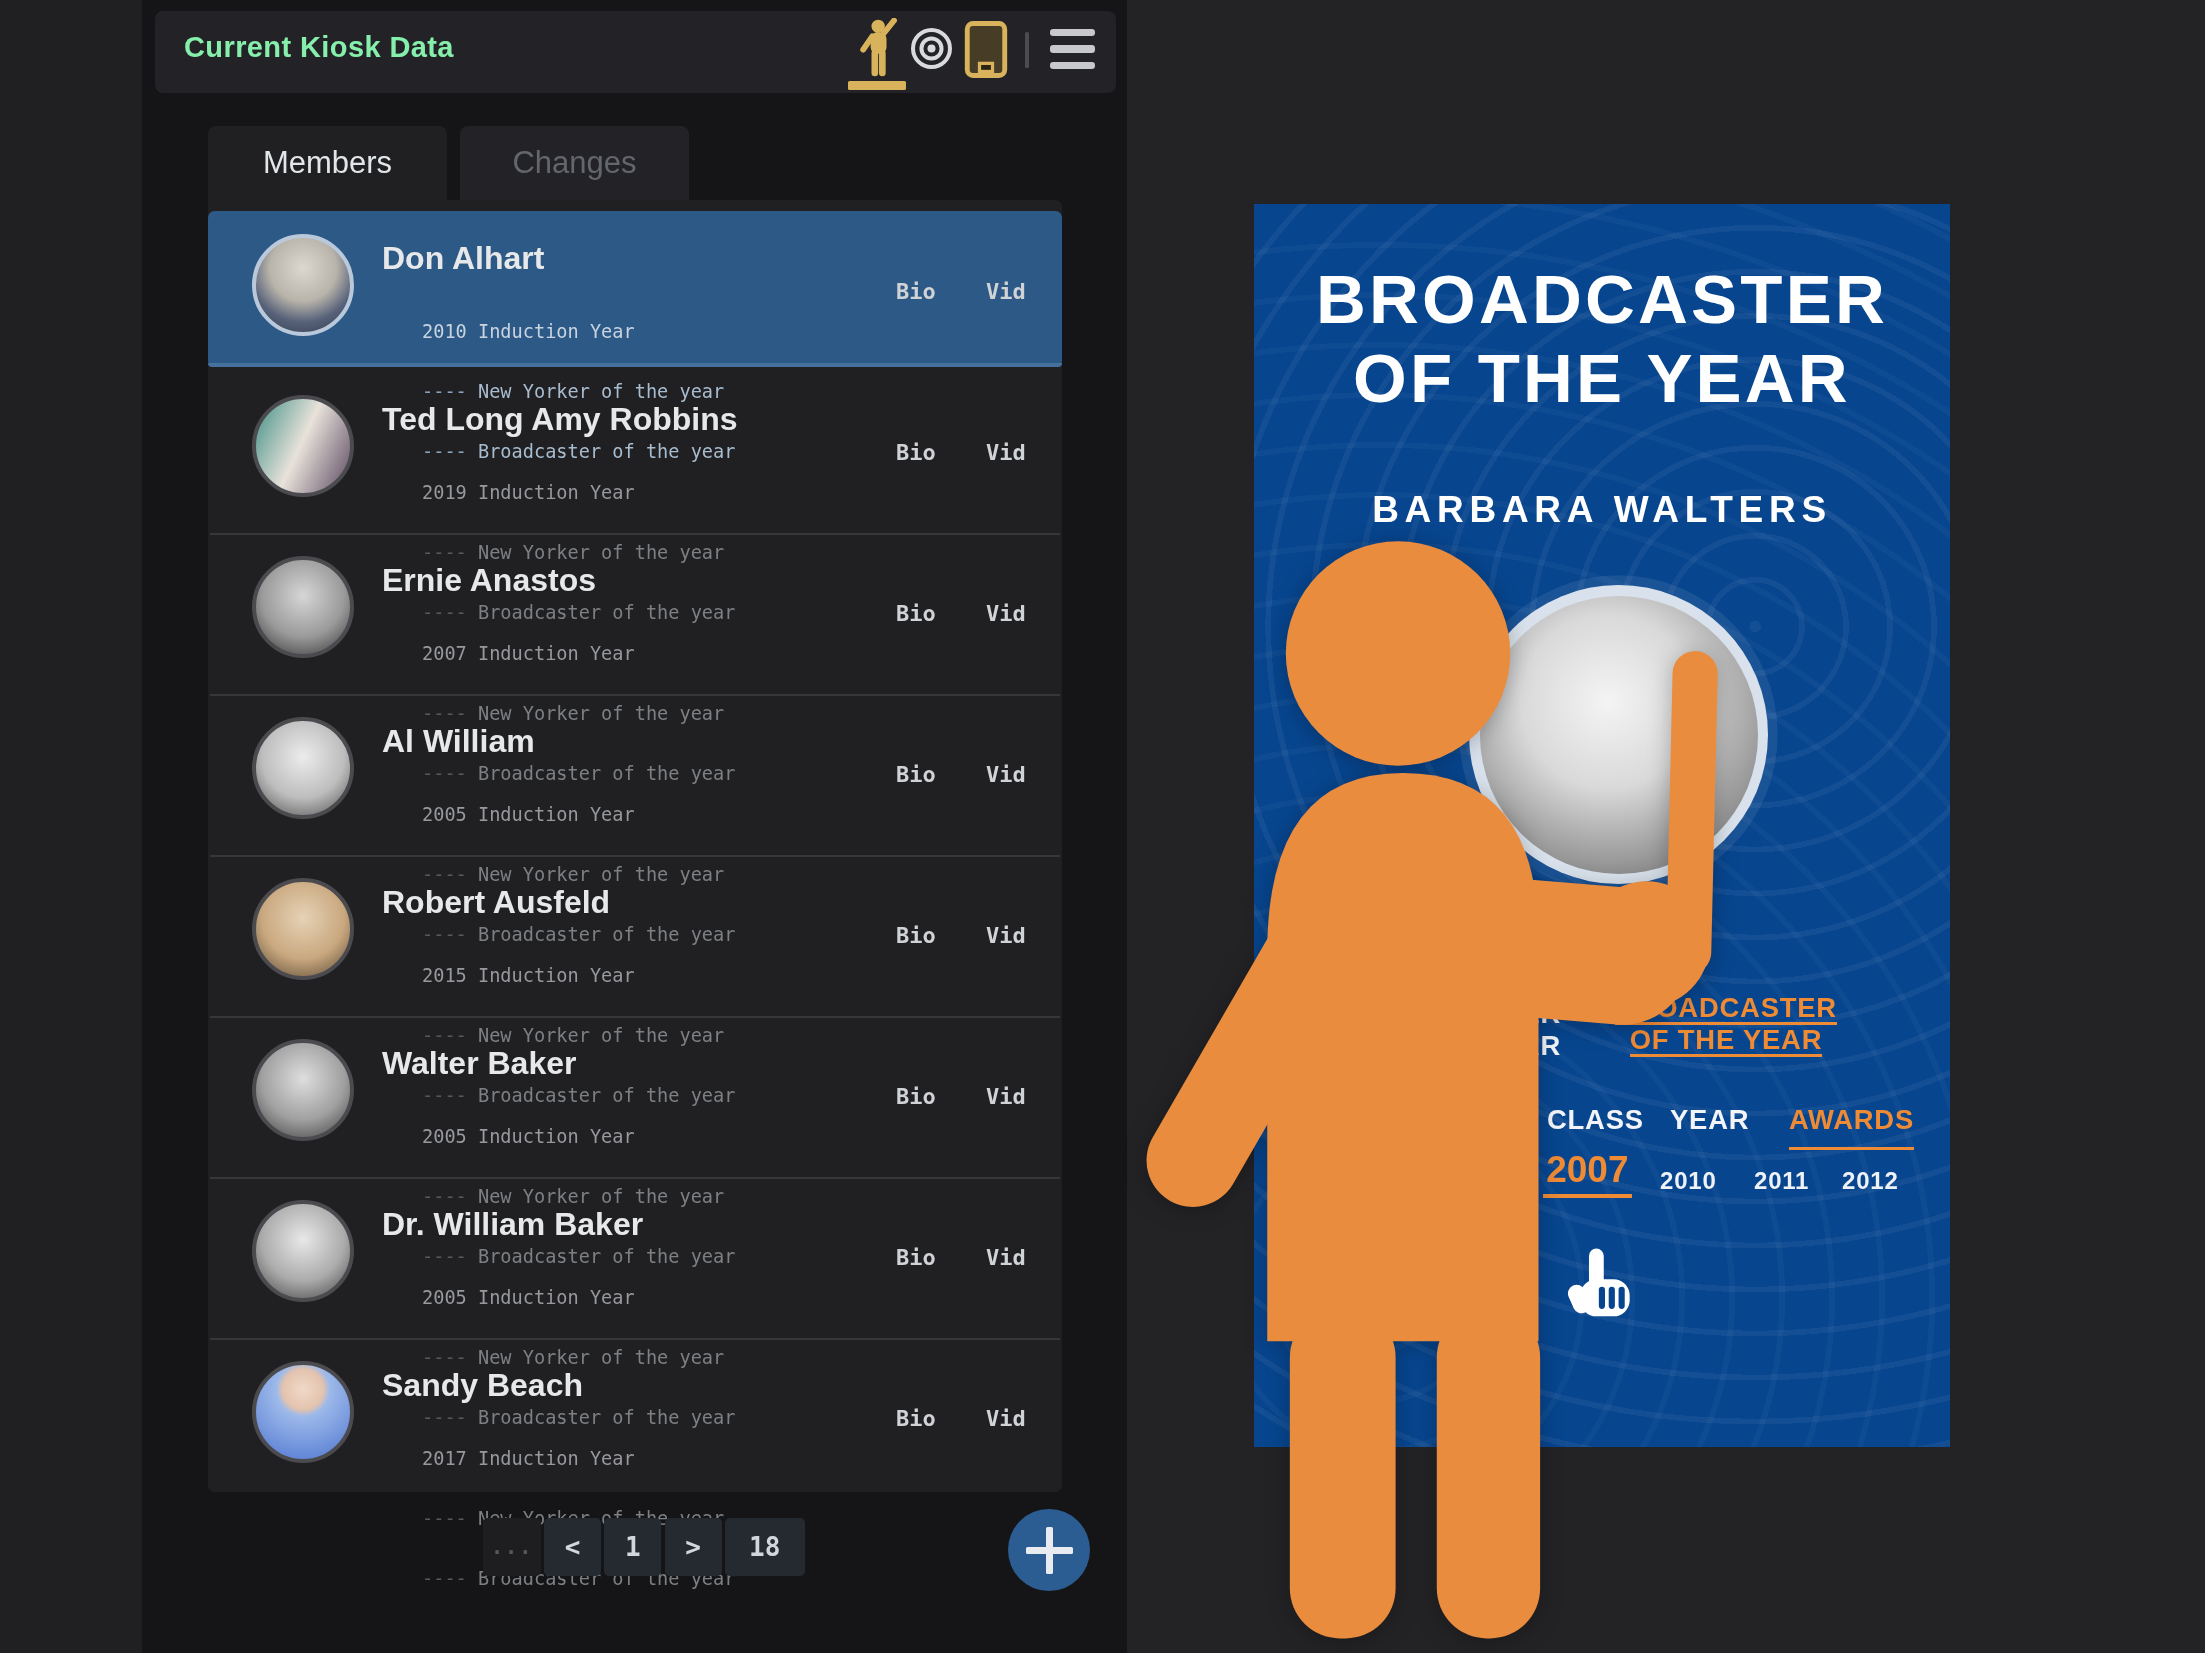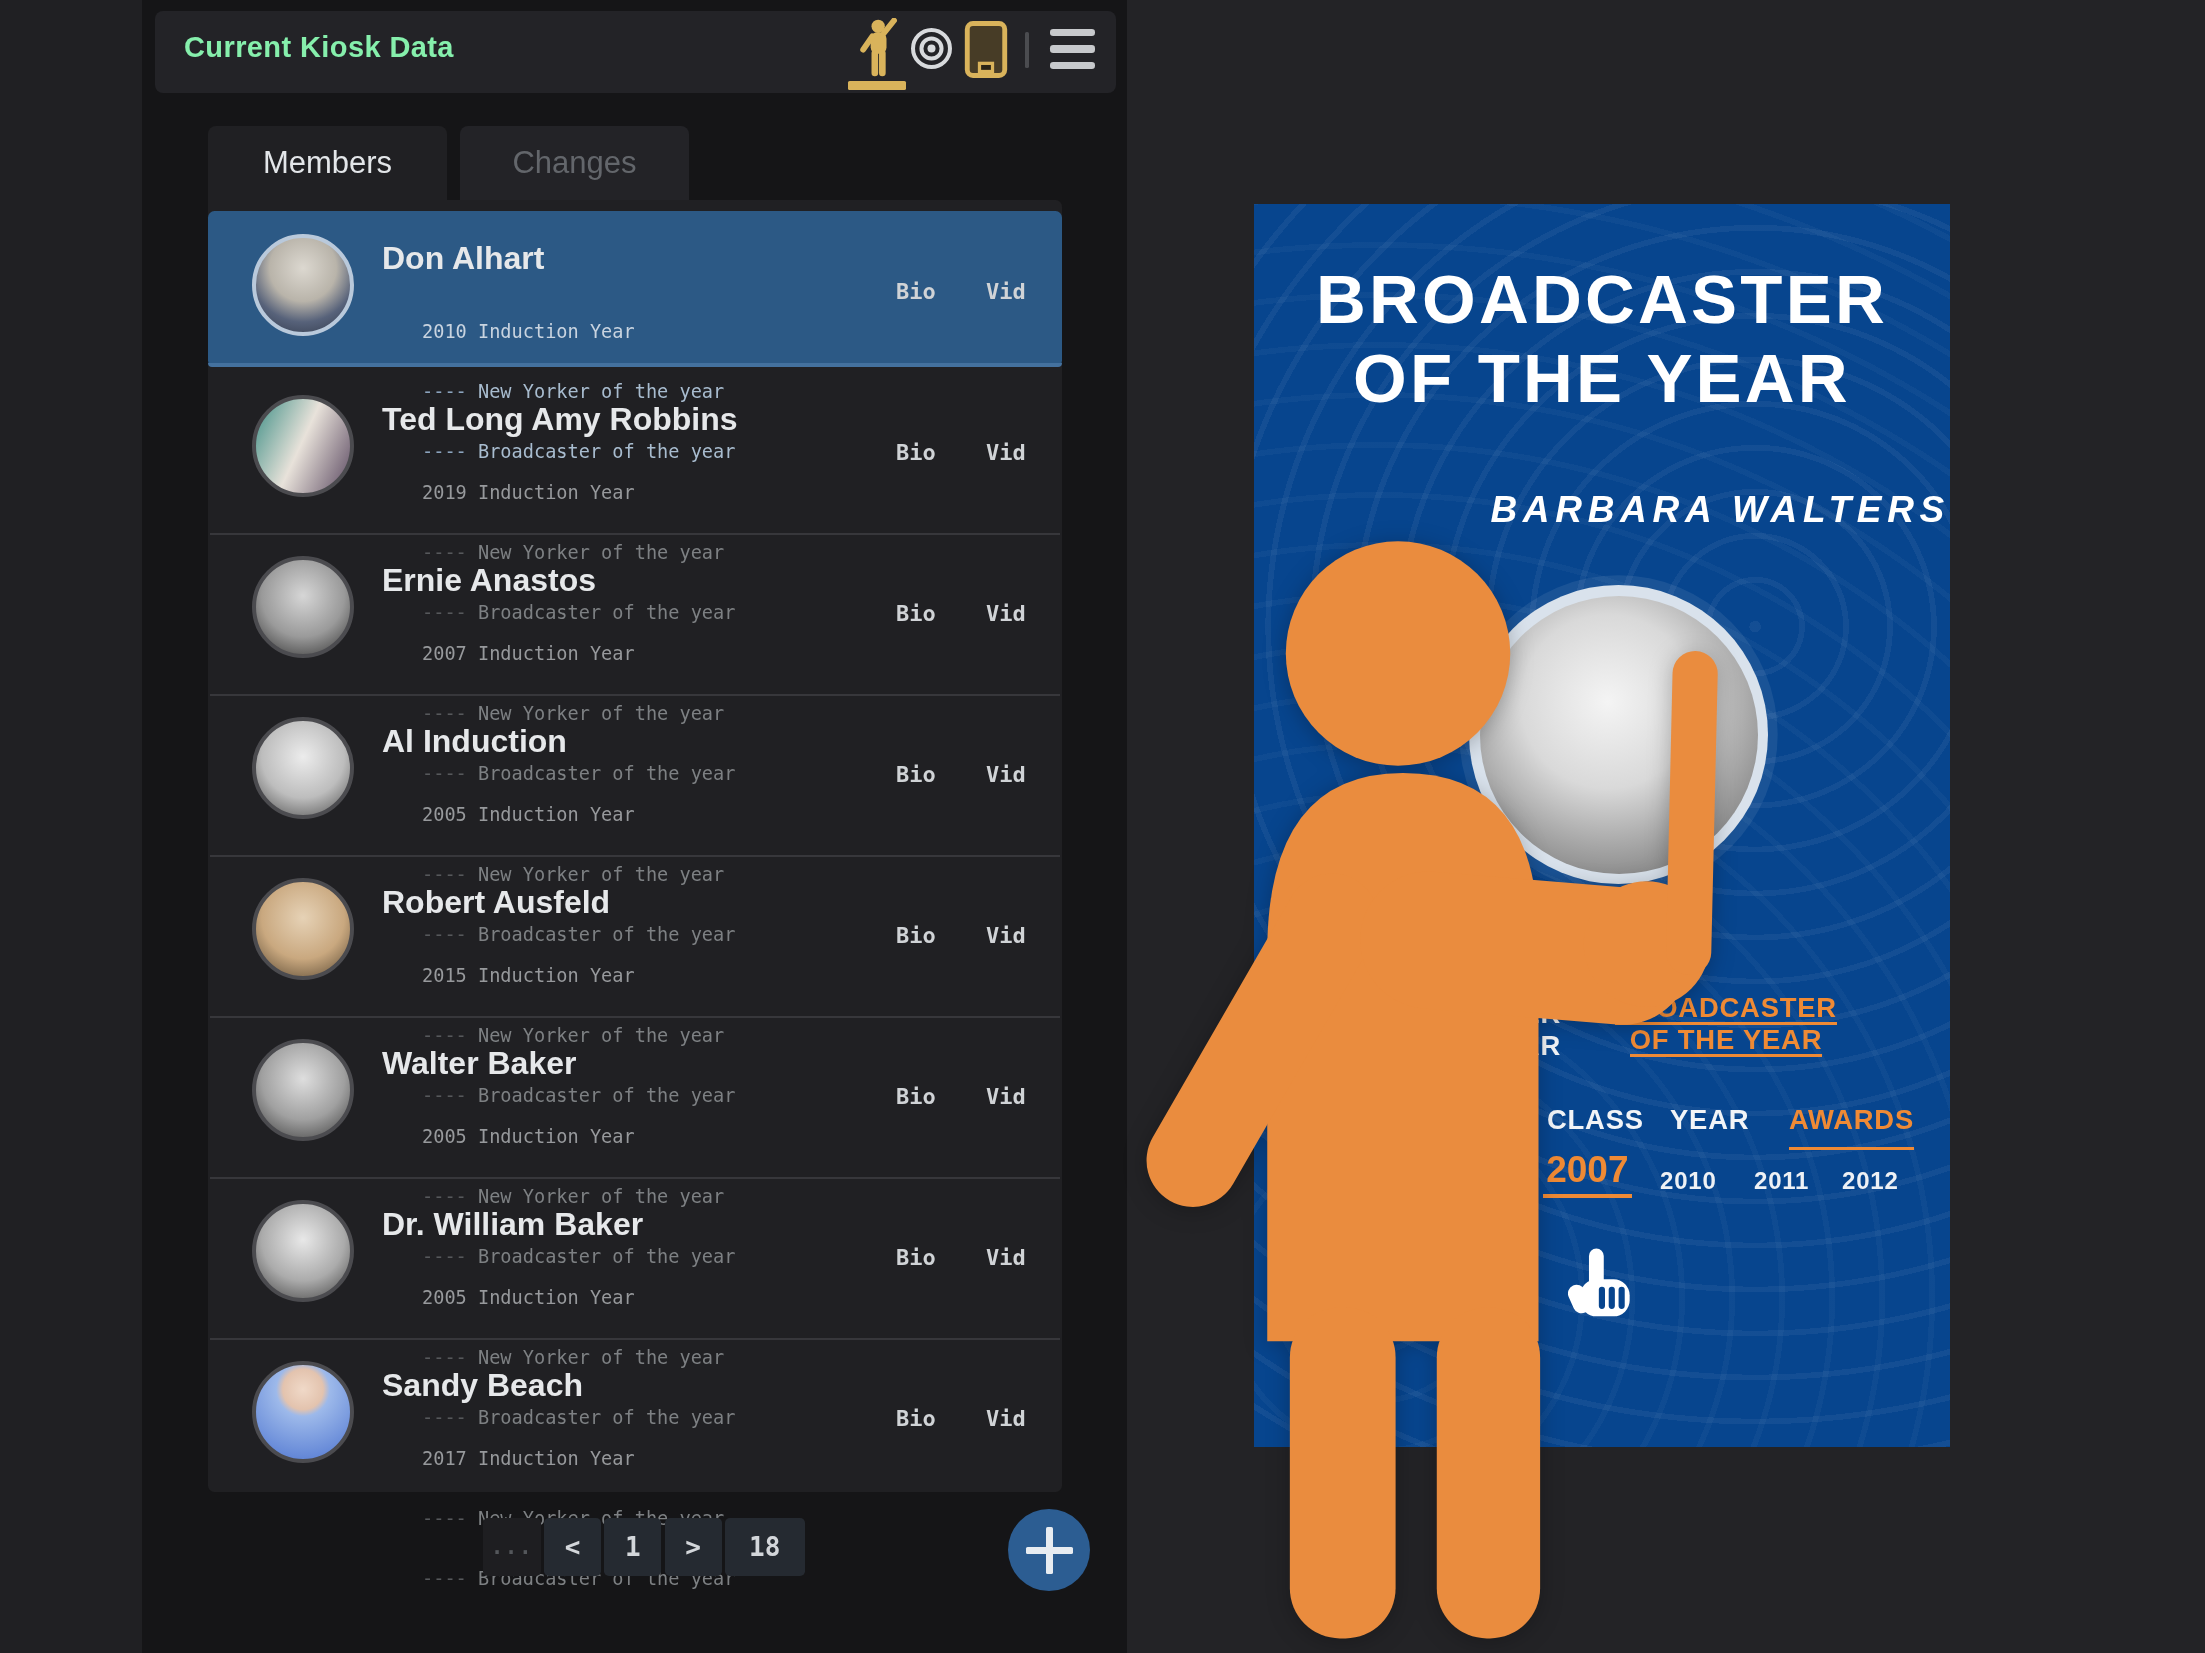--- a/index.html
+++ b/index.html
@@ -67,22 +67,22 @@
   #add-button .pv { position:absolute; left:38px; top:18px; width:7.3px; height:47px; background:#e8ecf1; border-radius:1.6px; }
 
   
   #kiosk { left:1254px; top:204px; width:696px; height:1243px;
            background:
              repeating-radial-gradient(circle at 72% 34%, rgba(255,255,255,0.05) 0 5.7px, rgba(255,255,255,0) 5.7px 44px),
              repeating-radial-gradient(circle at 18% 88%, rgba(255,255,255,0.03) 0 5.7px, rgba(255,255,255,0) 5.7px 50px),
              #07458e; }
   #kiosk-title { left:1254px; top:260px; width:696px; text-align:center; color:#ffffff;
                  font-size:69px; font-weight:800; line-height:79px; letter-spacing:3.2px; }
-  #kiosk-person-name { left:1254px; top:489px; width:696px; text-align:right; color:#ffffff;
-                       font-size:37px; font-weight:700; letter-spacing:5.7px;font-style:italic; }
+  #kiosk-person-name { left:1254px; top:489px; width:696px; text-align:center; color:#ffffff;
+                       font-size:37px; font-weight:700; letter-spacing:5.7px; }
   #kiosk-photo-ring { left:1469px; top:585px; width:299px; height:299px; border-radius:50%;
                       background:#d9e2ec; box-shadow:0 0 0 9.7px rgba(255,255,255,0.08); }
   #kiosk-photo { position:absolute; left:10.5px; top:10.5px; width:278px; height:278px; border-radius:50%; }
 
   .ktab-left { left:1238px; top:998px; width:323px; text-align:right; color:#f2f4f7;
                font-size:27.4px; font-weight:700; line-height:32px; letter-spacing:0.8px; }
   .ktab-right { left:1605px; top:996px; width:242px; text-align:center; font-size:27.4px; font-weight:700;
                 line-height:24px; letter-spacing:0.8px; color:#ef8a35; }
   .ktab-right span { display:inline-block; border-bottom:3.2px solid #ef8a35; padding-bottom:2.4px; margin-bottom:2.4px; }
 
@@ -177,21 +177,21 @@
       <div class="dline"><span class="yr">2007</span> <span class="lbl">Induction Year</span></div>
       <div class="dline"><span class="dash">----</span> <span class="aw">New Yorker of the year</span></div>
       <div class="dline"><span class="dash">----</span> <span class="aw">Broadcaster of the year</span></div>
     </div>
     <button class="rowbtn bio">Bio</button>
     <button class="rowbtn vid">Vid</button>
   </div>
 
   <div class="krow">
     <div class="avatar" style="background: radial-gradient(circle at 50% 38%, rgb(236, 236, 236) 0%, rgb(189, 189, 189) 55%, rgb(74, 74, 74) 100%);"></div>
-    <div class="mname">Al Induction</div>
+    <div class="mname">Al William</div>
     <div class="mdetails">
       <div class="dline"><span class="yr">2005</span> <span class="lbl">Induction Year</span></div>
       <div class="dline"><span class="dash">----</span> <span class="aw">New Yorker of the year</span></div>
       <div class="dline"><span class="dash">----</span> <span class="aw">Broadcaster of the year</span></div>
     </div>
     <button class="rowbtn bio">Bio</button>
     <button class="rowbtn vid">Vid</button>
   </div>
 
   <div class="krow">

